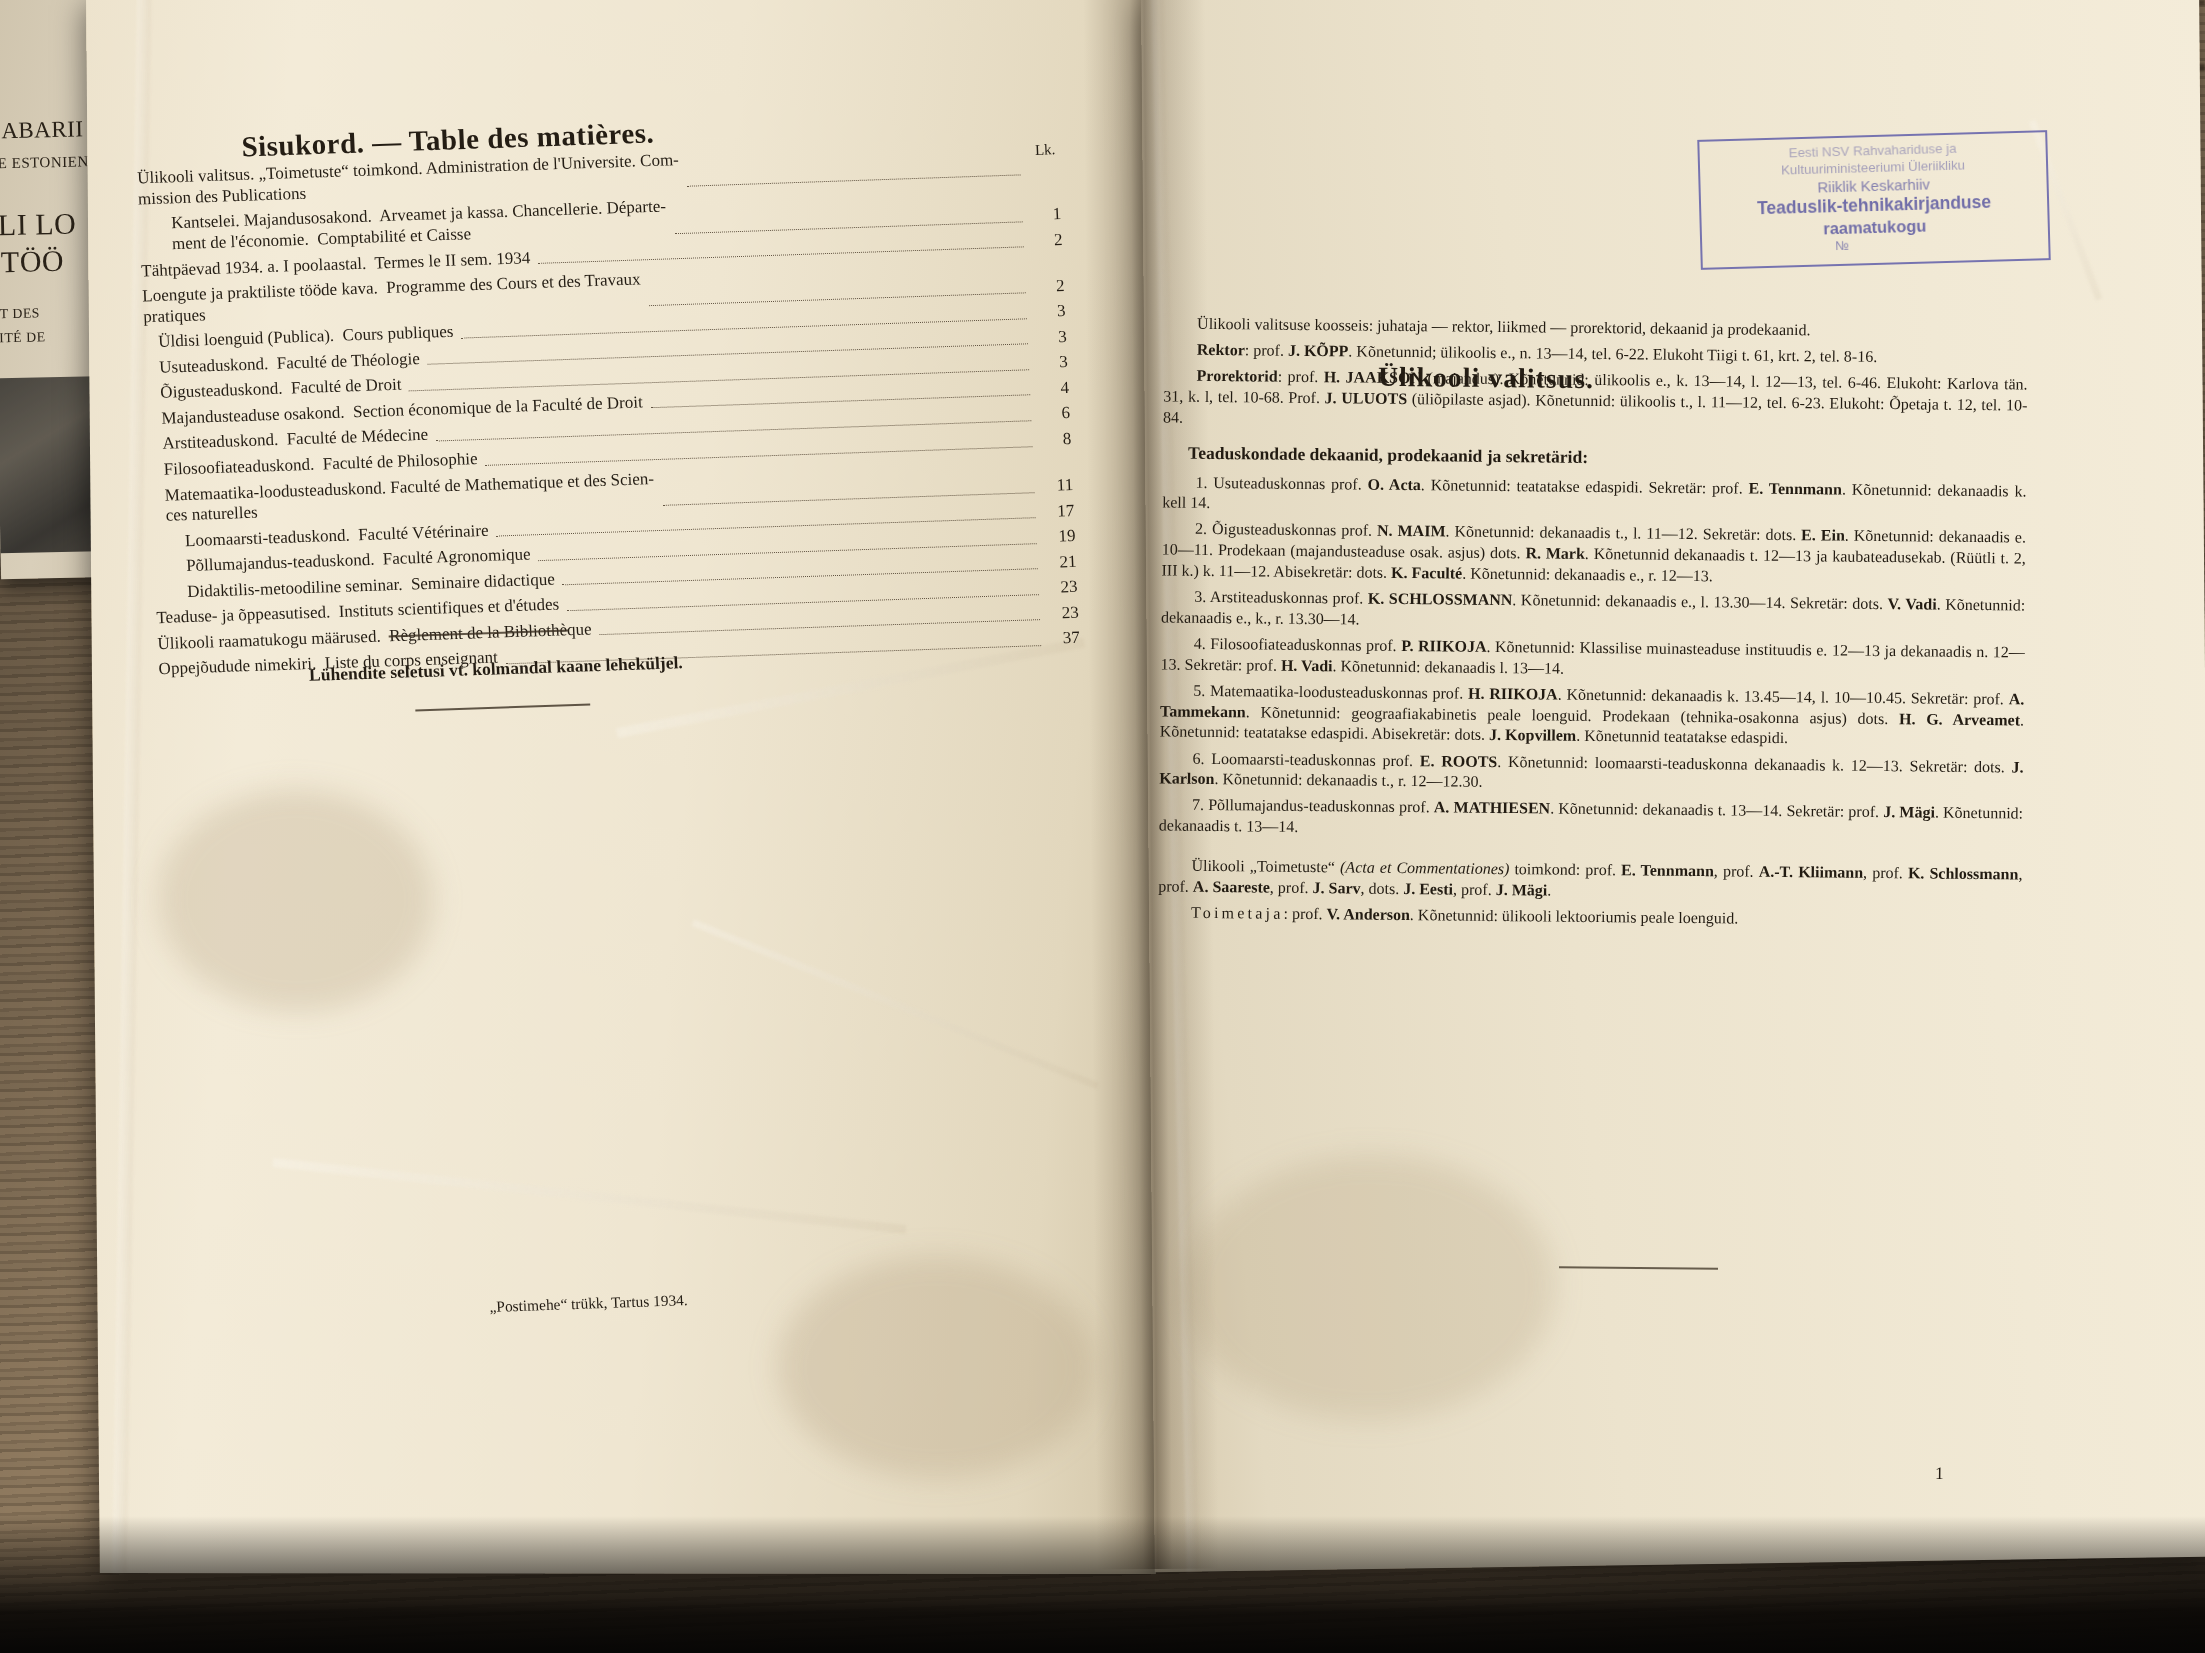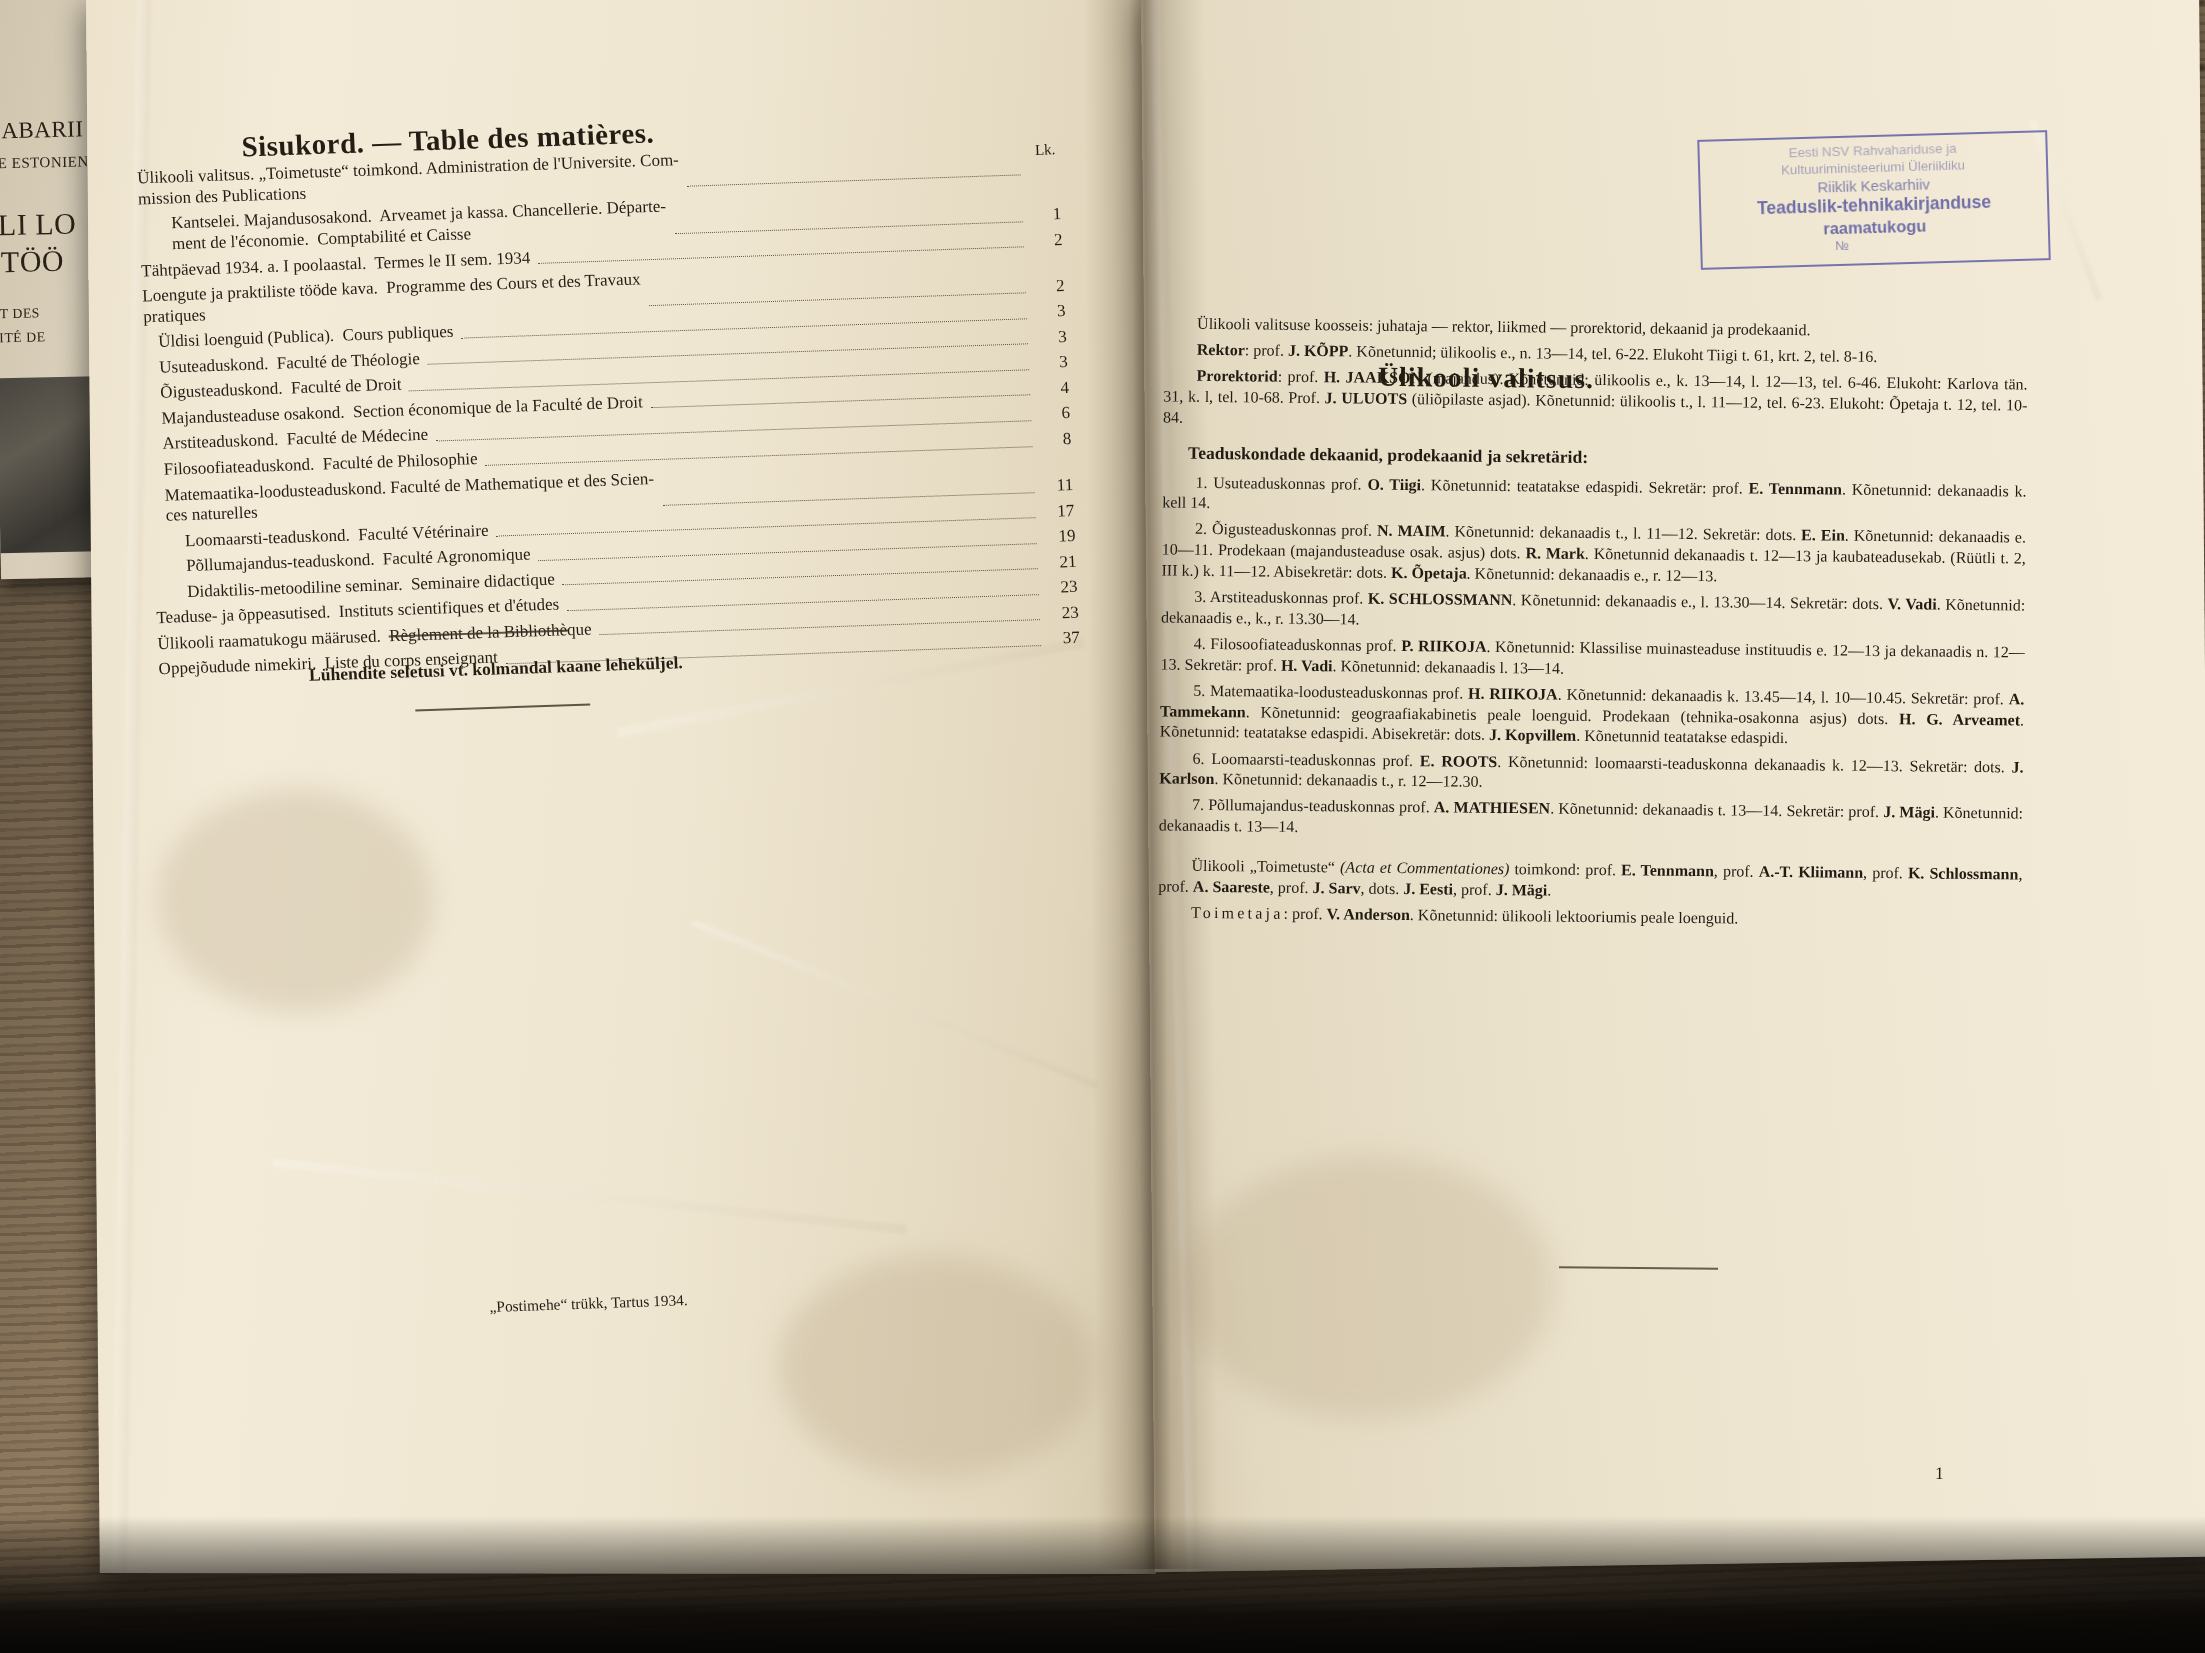--- a/index.html
+++ b/index.html
@@ -428,22 +428,22 @@
 
   <div id="gutter"></div>
 </div>
 
 <h2 class="tx" id="rp-title">Ülikooli valitsus.</h2>
 <div id="rp">
     <p class="ind">Ülikooli valitsuse koosseis: juhataja — rektor, liikmed — prorektorid, dekaanid ja prodekaanid.</p>
     <p class="ind"><b>Rektor</b>: prof. <b>J. KÕPP</b>. Kõnetunnid; ülikoolis e., n. 13—14, tel. 6-22. Elukoht Tiigi t. 61, krt. 2, tel. 8-16.</p>
     <p class="ind"><b>Prorektorid</b>: prof. <b>H. JAAKSON</b> (majandus). Kõnetunnid: ülikoolis e., k. 13—14, l. 12—13, tel. 6-46. Elukoht: Karlova tän. 31, k. l, tel. 10-68. Prof. <b>J. ULUOTS</b> (üliõpilaste asjad). Kõnetunnid: ülikoolis t., l. 11—12, tel. 6-23. Elukoht: Õpetaja t. 12, tel. 10-84.</p>
     <div class="head">Teaduskondade dekaanid, prodekaanid ja sekretärid:</div>
-    <p class="ind">1. Usuteaduskonnas prof. <b>O. Tiigi</b>. Kõnetunnid: teatatakse edaspidi. Sekretär: prof. <b>E. Tennmann</b>. Kõnetunnid: dekanaadis k. kell 14.</p>
-    <p class="ind">2. Õigusteaduskonnas prof. <b>N. MAIM</b>. Kõnetunnid: dekanaadis t., l. 11—12. Sekretär: dots. <b>E. Ein</b>. Kõnetunnid: dekanaadis e. 10—11. Prodekaan (majandusteaduse osak. asjus) dots. <b>R. Mark</b>. Kõnetunnid dekanaadis t. 12—13 ja kaubateadusekab. (Rüütli t. 2, III k.) k. 11—12. Abisekretär: dots. <b>K. Õpetaja</b>. Kõnetunnid: dekanaadis e., r. 12—13.</p>
+    <p class="ind">1. Usuteaduskonnas prof. <b>O. Acta</b>. Kõnetunnid: teatatakse edaspidi. Sekretär: prof. <b>E. Tennmann</b>. Kõnetunnid: dekanaadis k. kell 14.</p>
+    <p class="ind">2. Õigusteaduskonnas prof. <b>N. MAIM</b>. Kõnetunnid: dekanaadis t., l. 11—12. Sekretär: dots. <b>E. Ein</b>. Kõnetunnid: dekanaadis e. 10—11. Prodekaan (majandusteaduse osak. asjus) dots. <b>R. Mark</b>. Kõnetunnid dekanaadis t. 12—13 ja kaubateadusekab. (Rüütli t. 2, III k.) k. 11—12. Abisekretär: dots. <b>K. Faculté</b>. Kõnetunnid: dekanaadis e., r. 12—13.</p>
     <p class="ind">3. Arstiteaduskonnas prof. <b>K. SCHLOSSMANN</b>. Kõnetunnid: dekanaadis e., l. 13.30—14. Sekretär: dots. <b>V. Vadi</b>. Kõnetunnid: dekanaadis e., k., r. 13.30—14.</p>
     <p class="ind">4. Filosoofiateaduskonnas prof. <b>P. RIIKOJA</b>. Kõnetunnid: Klassilise muinasteaduse instituudis e. 12—13 ja dekanaadis n. 12—13. Sekretär: prof. <b>H. Vadi</b>. Kõnetunnid: dekanaadis l. 13—14.</p>
     <p class="ind">5. Matemaatika-loodusteaduskonnas prof. <b>H. RIIKOJA</b>. Kõnetunnid: dekanaadis k. 13.45—14, l. 10—10.45. Sekretär: prof. <b>A. Tammekann</b>. Kõnetunnid: geograafiakabinetis peale loenguid. Prodekaan (tehnika-osakonna asjus) dots. <b>H. G. Arveamet</b>. Kõnetunnid: teatatakse edaspidi. Abisekretär: dots. <b>J. Kopvillem</b>. Kõnetunnid teatatakse edaspidi.</p>
     <p class="ind">6. Loomaarsti-teaduskonnas prof. <b>E. ROOTS</b>. Kõnetunnid: loomaarsti-teaduskonna dekanaadis k. 12—13. Sekretär: dots. <b>J. Karlson</b>. Kõnetunnid: dekanaadis t., r. 12—12.30.</p>
     <p class="ind">7. Põllumajandus-teaduskonnas prof. <b>A. MATHIESEN</b>. Kõnetunnid: dekanaadis t. 13—14. Sekretär: prof. <b>J. Mägi</b>. Kõnetunnid: dekanaadis t. 13—14.</p>
     <div style="height: 13.8px;"></div>
     <p class="ind">Ülikooli „Toimetuste“ <i>(Acta et Commentationes)</i> toimkond: prof. <b>E. Tennmann</b>, prof. <b>A.-T. Kliimann</b>, prof. <b>K. Schlossmann</b>, prof. <b>A. Saareste</b>, prof. <b>J. Sarv</b>, dots. <b>J. Eesti</b>, prof. <b>J. Mägi</b>.</p>
     <p class="ind"><span class="sp-word">Toimetaja</span>: prof. <b>V. Anderson</b>. Kõnetunnid: ülikooli lektooriumis peale loenguid.</p>
   </div>
 <div id="rp-rule"></div>

